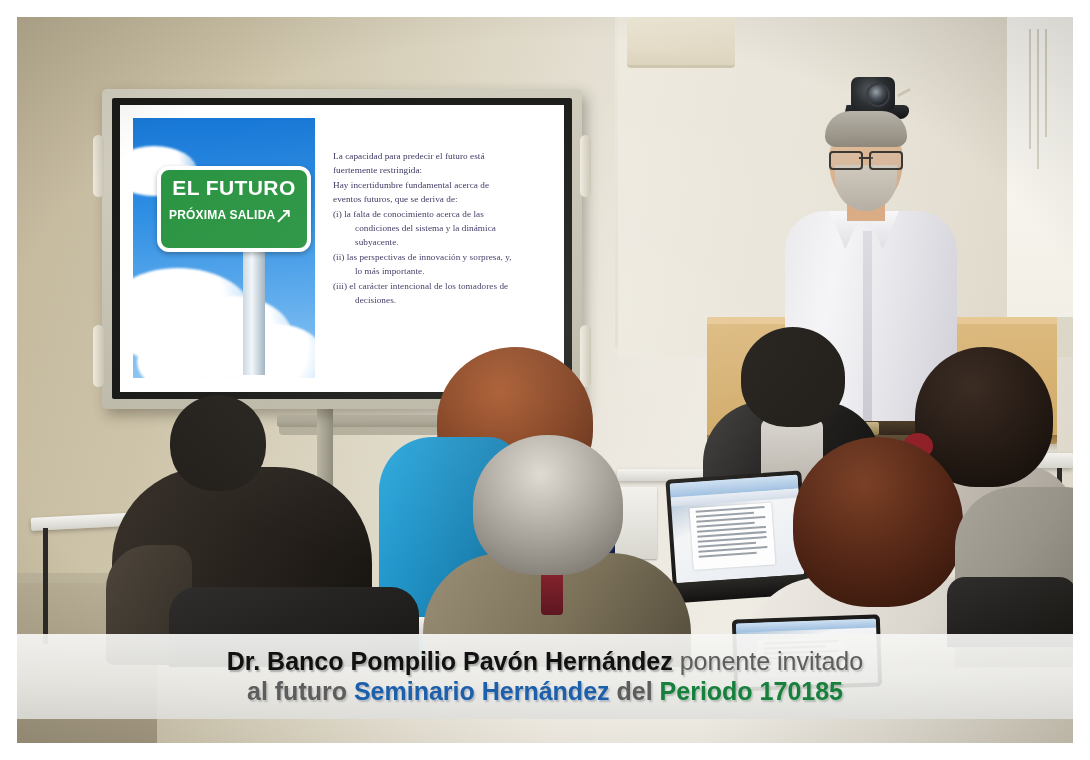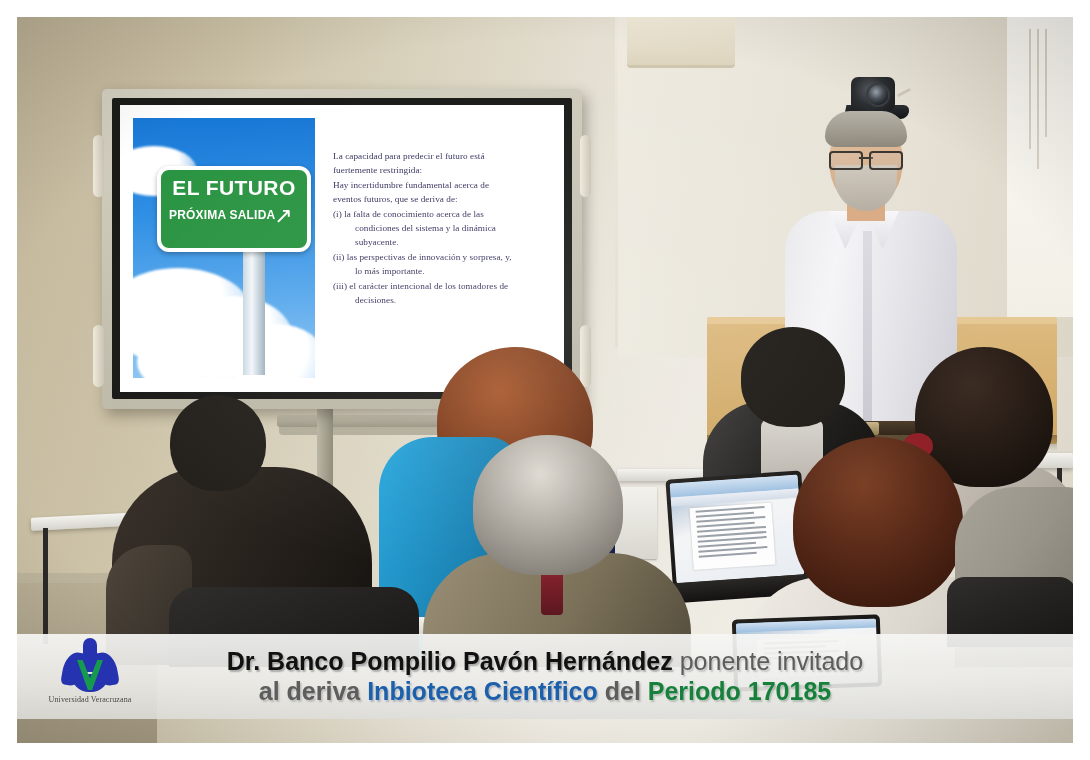--- a/index.html
+++ b/index.html
@@ -782,29 +782,19 @@
         </div>
       </div>
     </div>
 
     <div class="photo-grade"></div>
   </div>
 
   <div class="caption-band">
     <div class="caption-lines">
       <div class="cap-line cap-line1"><span class="t-name">Dr. Banco Pompilio Pavón Hernández</span><span class="t-grey"> ponente invitado</span></div>
-      <div class="cap-line cap-line2"><span class="t-grey-b">al deriva </span><span class="t-blue">Inbioteca Científico</span><span class="t-grey-b"> del </span><span class="t-green">Periodo 170185</span></div>
+      <div class="cap-line cap-line2"><span class="t-grey-b">al futuro </span><span class="t-blue">Seminario Hernández</span><span class="t-grey-b"> del </span><span class="t-green">Periodo 170185</span></div>
     </div>
   </div>
 
-  <div class="logo-uv">
-    <div class="mark">
-      <span class="fleur lf"></span>
-      <span class="fleur rf"></span>
-      <span class="fleur mid"></span>
-      <span class="fleur base"></span>
-      <span class="uv-v"></span>
-    </div>
-    <div class="label">Universidad Veracruzana</div>
-  </div>
 
 
 </div>
 
 </body></html>

